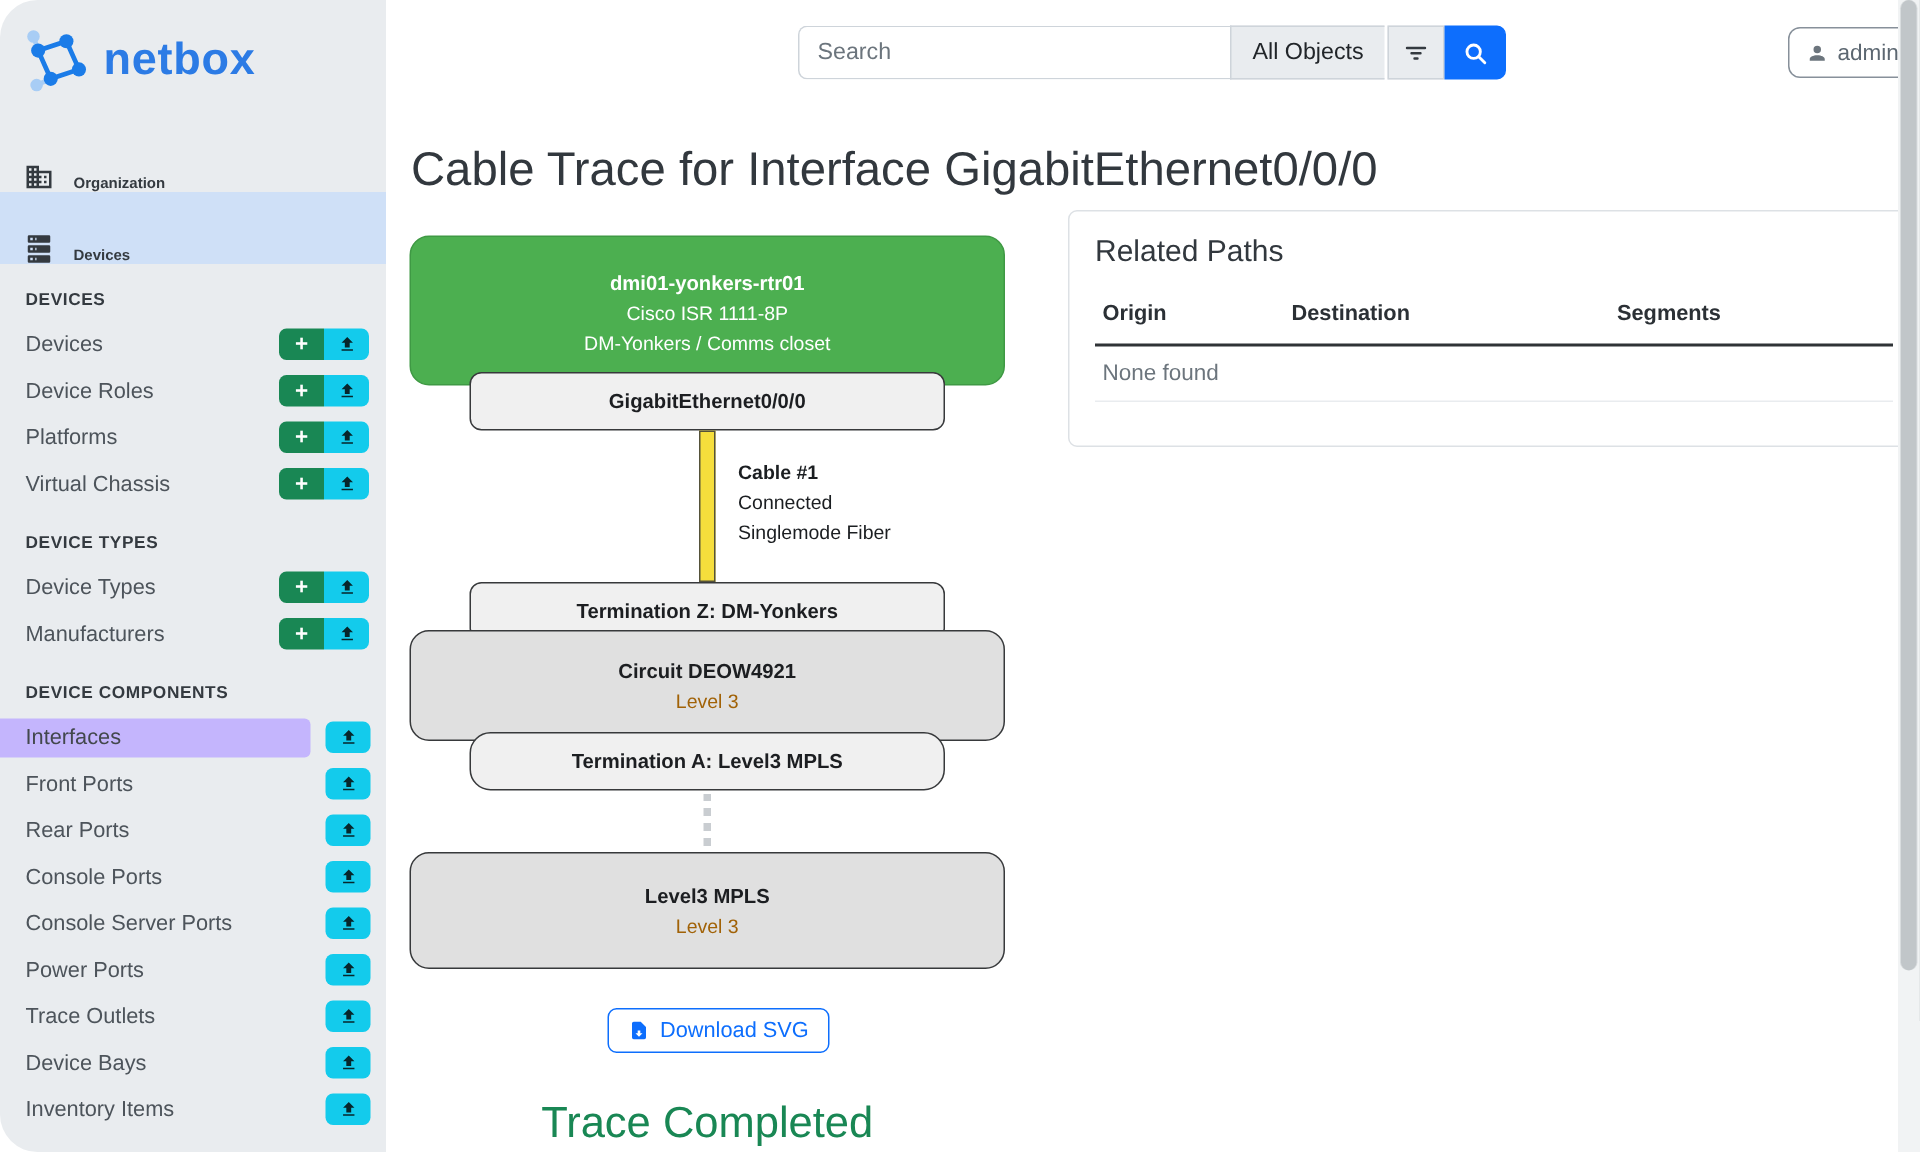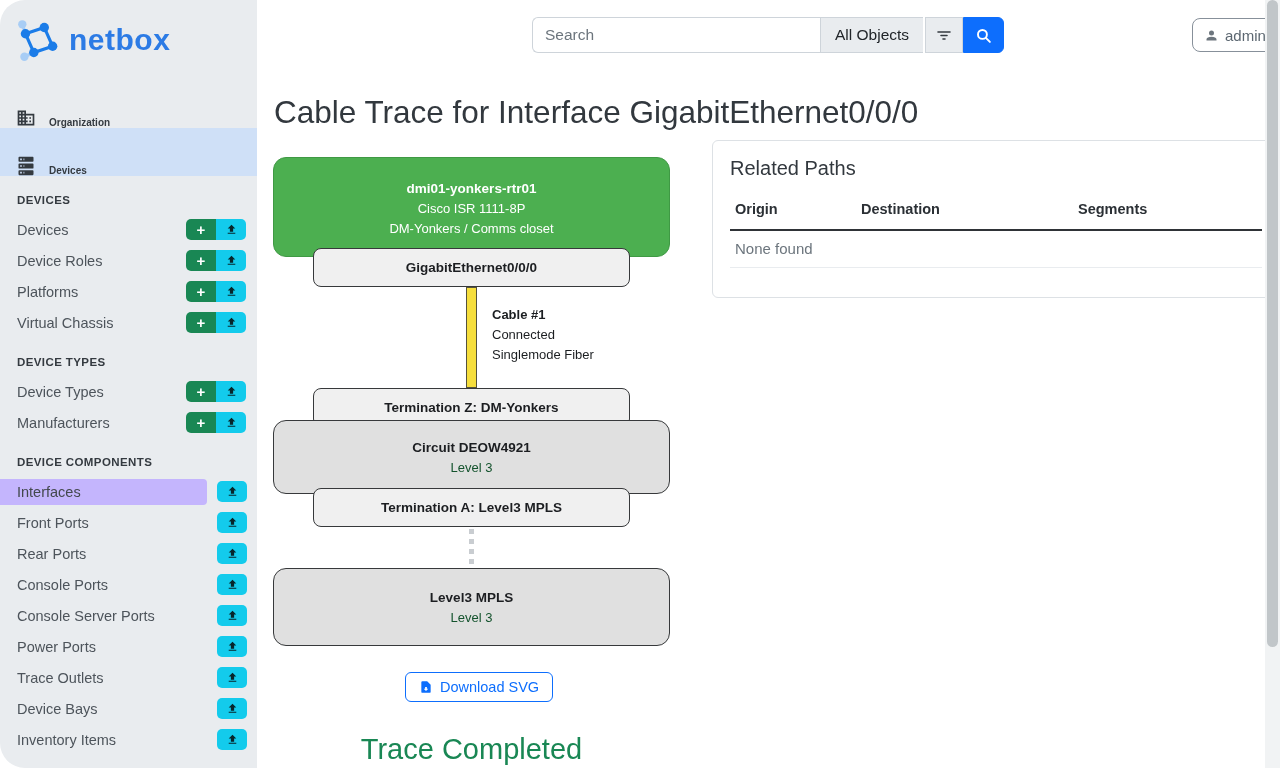--- a/index.html
+++ b/index.html
@@ -94,28 +94,28 @@
     background:#4caf50; border-color:#3f9944; color:#fff; padding-top:21px;
   }
   .device-box .line1 { font-weight:700; font-size:13.5px; line-height:20px; }
   .device-box .line2, .device-box .line3 { font-size:13px; line-height:20px; }
   .small-box {
     width:317px; height:39px; left:56px; border-radius:8px; background:#f0f0f0;
     font-weight:700; font-size:13.5px; line-height:37px; color:#1c1e21;
   }
   .iface-box { top:248px; }
   .termz-box { top:388px; }
-  .terma-box { top:488px; }
+  .terma-box { top:488px;border-radius:14px; }
   .wide-box {
     left:16px; width:397px; border-radius:13px; background:#e0e0e0; color:#1c1e21;
   }
   .circuit-box { top:420px; height:74px; padding-top:17px; }
   .farend-box { top:568px; height:78px; padding-top:19px; }
   .wide-box .line1 { font-weight:700; font-size:13.5px; line-height:20px; }
-  .wide-box .line2 { font-size:13px; line-height:20px; color:#14532d; }
+  .wide-box .line2 { font-size:13px; line-height:20px; color:#a16207; }
 
   .cable-bar {
     position:absolute; left:209px; top:287px; width:11px; height:101px;
     background:#f6de3c; border:1px solid #55523a;
   }
   .cable-info { position:absolute; left:235px; top:305px; font-size:13px; line-height:20px; color:#1b1e21; }
   .cable-info .c-label { font-weight:700; }
   .dotted-link {
     position:absolute; left:212px; top:529px; width:5px; height:38px;
     background:repeating-linear-gradient(to bottom, #c9cdd1 0 5px, transparent 5px 10px);

